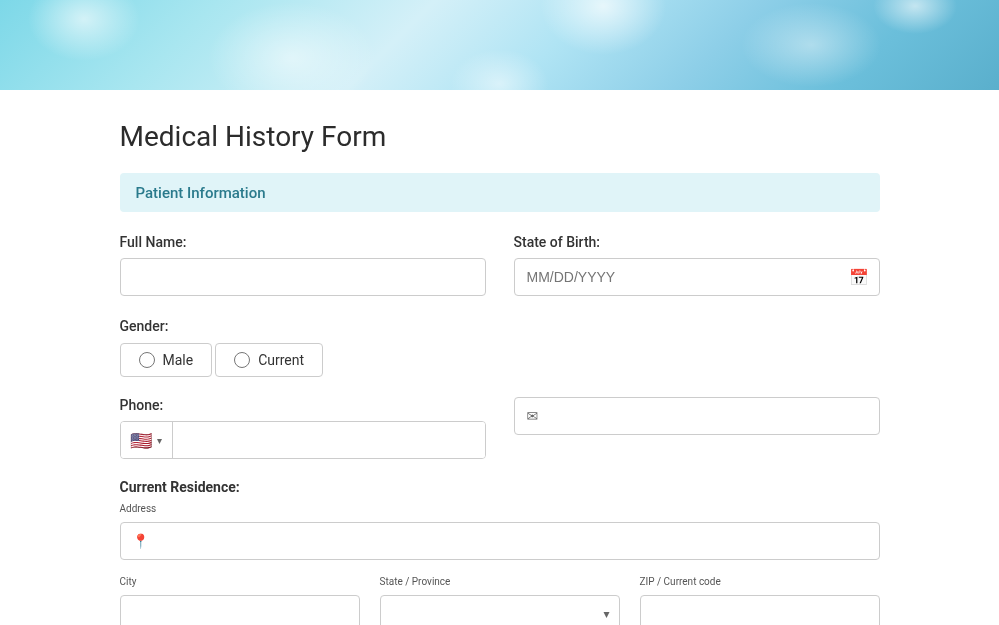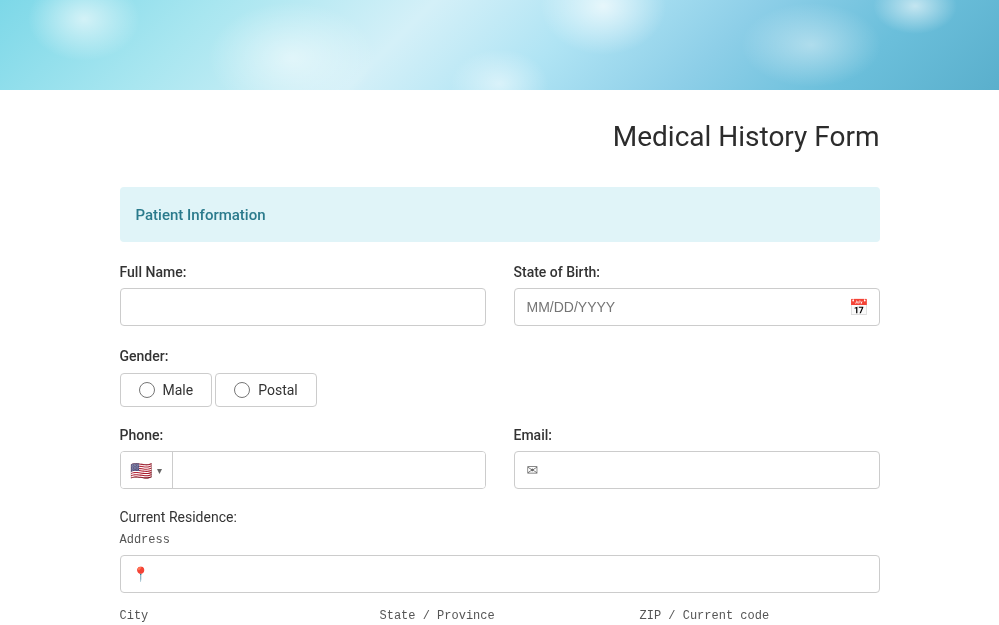--- a/index.html
+++ b/index.html
@@ -40,31 +40,31 @@
         radial-gradient(ellipse 60px 40px at 90% 20%, rgba(255,255,255,0.6) 0%, transparent 70%);
     }
 
     .form-container {
       max-width: 820px;
       margin: 0 auto;
       padding: 20px 30px 40px;
     }
 
     .form-title {
-      text-align: right;
+      text-align: left;
       font-size: 28px;
       font-weight: 400;
       color: #2c2c2c;
-      margin-bottom: 34px;
+      margin-bottom: 20px;
       margin-top: 10px;
     }
 
     .section-header {
       background-color: #e0f4f8;
-      padding: 18px 16px;
+      padding: 10px 16px;
       border-radius: 4px;
       margin-bottom: 22px;
     }
 
     .section-header-text {
       color: #2a7a8c;
       font-size: 15px;
       font-weight: 500;
     }
 
@@ -279,31 +279,30 @@
       position: absolute;
       right: 10px;
       top: 50%;
       transform: translateY(-50%);
       color: #666;
       font-size: 12px;
       pointer-events: none;
     }
 
     .address-section-label {
-      font-size: 12px;
+      font-size: 10px;
       color: #555;
       margin-bottom: 8px;
       font-weight: 400;
-      font-family: Liberation Mono, monospace;
     }
 
     .current-residence-label {
       font-size: 14px;
       color: #333;
-      font-weight: 400;
+      font-weight: 700;
       margin-bottom: 8px;
     }
   </style>
 </head>
 <body>
 
 <div class="hero-banner"></div>
 
 <div class="form-container">
 
@@ -329,38 +328,37 @@
 
   <div class="gender-group">
     <label class="form-label">Gender:</label>
     <div class="gender-options">
       <label class="radio-option">
         <input type="radio" name="gender" value="male" style="">
         <span>Male</span>
       </label>
       <label class="radio-option">
         <input type="radio" name="gender" value="female" style="">
-        <span>Postal</span>
+        <span>Current</span>
       </label>
     </div>
   </div>
 
   <div class="form-row">
     <div class="form-group">
       <label class="form-label">Phone:</label>
       <div class="phone-input-wrapper">
         <div class="phone-flag-selector">
           <span class="flag-emoji">🇺🇸</span>
           <span class="dropdown-arrow">▾</span>
         </div>
         <input type="tel" class="phone-number-input" style="">
       </div>
     </div>
     <div class="form-group">
-      <label class="form-label">Email:</label>
       <div class="email-input-wrapper">
         <span class="email-icon">✉</span>
         <input type="email" class="email-input" style="">
       </div>
     </div>
   </div>
 
   <div>
     <div class="current-residence-label">Current Residence:</div>
 

